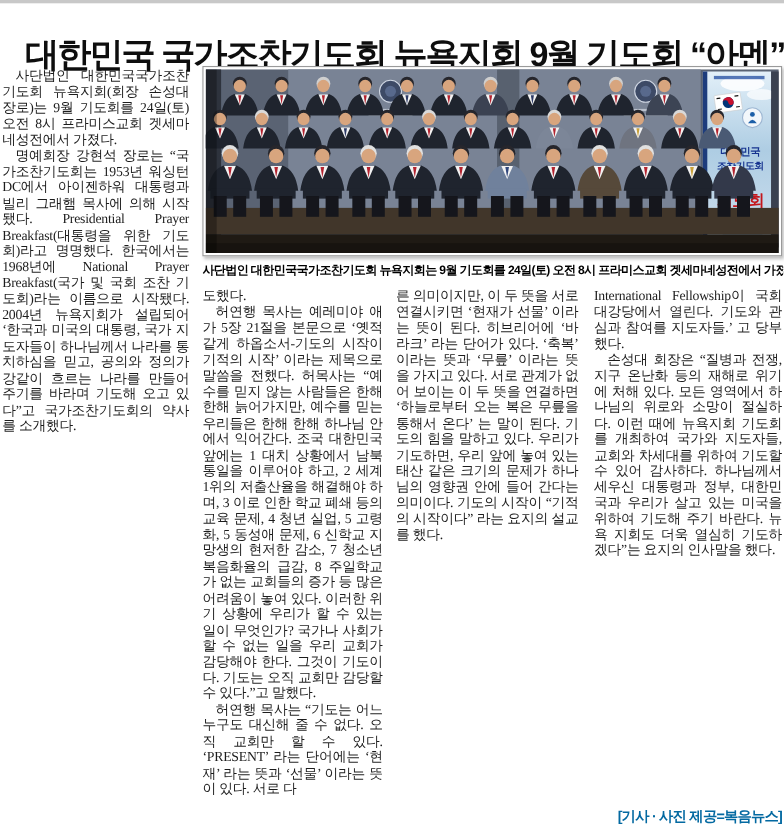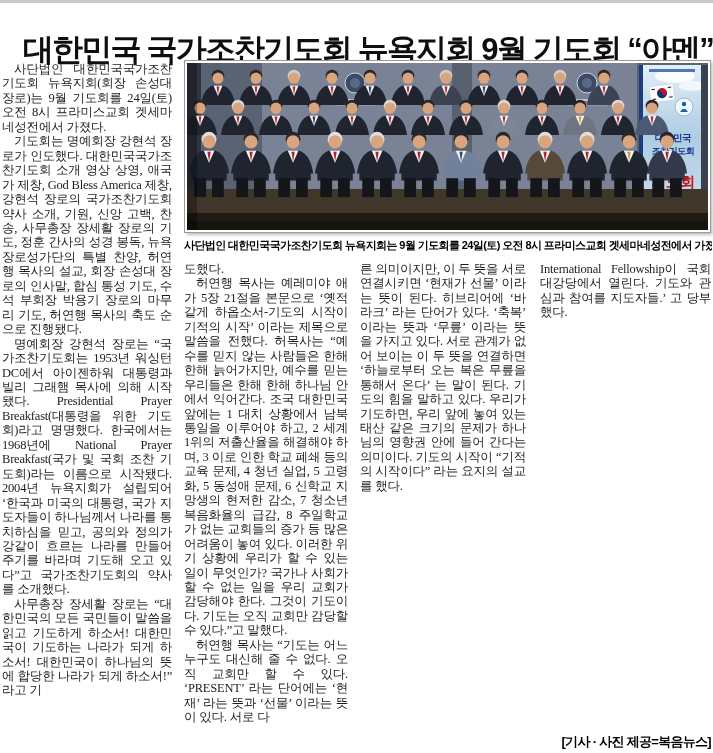--- a/index.html
+++ b/index.html
@@ -17,35 +17,33 @@
   .col2{left:184px;width:164px}
   .col3{left:360px;width:166px}
   .col4{left:540px;width:171px;height:472px}
   .photo-frame{position:absolute;left:184px;top:60px;width:527px;height:173px;margin:0;
                box-sizing:border-box;border:1px solid #9a9a9a;background:#fff;padding:2px;
                box-shadow:1.5px 2px 3px rgba(0,0,0,.25)}
   .photo-frame svg{display:block;width:100%;height:100%}
   .caption{position:absolute;left:184px;top:238px;width:528px;font-family:"Liberation Sans",sans-serif;
            font-weight:bold;font-size:11px;letter-spacing:-0.6px;color:#000;white-space:nowrap;overflow:hidden}
   .credit{position:absolute;right:2px;bottom:2px;font-family:"Liberation Sans",sans-serif;
-          font-weight:bold;font-size:13px;letter-spacing:-0.7px;color:#000000;background:#fff;padding-left:4px}
+          font-weight:bold;font-size:13px;letter-spacing:-0.7px;color:#0369a1;background:#fff;padding-left:4px}
   .banner-text{font-family:"Liberation Sans",sans-serif;font-weight:bold}
 </style>
 </head>
 <body>
 
 <div class="page">
   <div class="toprule"></div>
   <h1 class="headline">대한민국 국가조찬기도회 뉴욕지회 9월 기도회 “아멘”</h1>
 
   <div class="col col1">
       <p class="indent">사단법인 대한민국국가조찬기도회 뉴욕지회(회장 손성대 장로)는 9월 기도회를 24일(토) 오전 8시 프라미스교회 겟세마네성전에서 가졌다.</p>
-      <p class="indent">기도회는 명예회장 강현석 장로가 인도했다. 대한민국국가조찬기도회 소개 영상 상영, 애국가 제창, God Bless America 제창, 강현석 장로의 국가조찬기도회 약사 소개, 기원, 신앙 고백, 찬송, 사무총장 장세활 장로의 기도, 정훈 간사의 성경 봉독, 뉴욕장로성가단의 특별 찬양, 허연행 목사의 설교, 회장 손성대 장로의 인사말, 합심 통성 기도, 수석 부회장 박용기 장로의 마무리 기도, 허연행 목사의 축도 순으로 진행됐다.</p>
       <p class="indent">명예회장 강현석 장로는 “국가조찬기도회는 1953년 워싱턴 DC에서 아이젠하워 대통령과 빌리 그래햄 목사에 의해 시작됐다. Presidential Prayer Breakfast(대통령을 위한 기도회)라고 명명했다. 한국에서는 1968년에 National Prayer Breakfast(국가 및 국회 조찬 기도회)라는 이름으로 시작됐다. 2004년 뉴욕지회가 설립되어 ‘한국과 미국의 대통령, 국가 지도자들이 하나님께서 나라를 통치하심을 믿고, 공의와 정의가 강같이 흐르는 나라를 만들어 주기를 바라며 기도해 오고 있다”고 국가조찬기도회의 약사를 소개했다.</p>
-      <p class="indent">사무총장 장세활 장로는 “대한민국의 모든 국민들이 말씀을 읽고 기도하게 하소서! 대한민국이 기도하는 나라가 되게 하소서! 대한민국이 하나님의 뜻에 합당한 나라가 되게 하소서!” 라고 기</p>
     </div>
 
   <figure class="photo-frame">
     <svg viewBox="0 0 521 167" preserveAspectRatio="none">
       <defs>
         <linearGradient id="sky" x1="0" y1="0" x2="0" y2="1">
           <stop offset="0" stop-color="#e2eff8"></stop>
           <stop offset="0.45" stop-color="#aecde3"></stop>
           <stop offset="1" stop-color="#cfe0ef"></stop>
         </linearGradient>
@@ -170,16 +168,17 @@
   <div class="col col2">
       <p class="">도했다.</p>
       <p class="indent">허연행 목사는 예레미야 애가 5장 21절을 본문으로 ‘옛적같게 하옵소서-기도의 시작이 기적의 시작’ 이라는 제목으로 말씀을 전했다. 허목사는 “예수를 믿지 않는 사람들은 한해 한해 늙어가지만, 예수를 믿는 우리들은 한해 한해 하나님 안에서 익어간다. 조국 대한민국 앞에는 1 대치 상황에서 남북통일을 이루어야 하고, 2 세계 1위의 저출산율을 해결해야 하며, 3 이로 인한 학교 폐쇄 등의 교육 문제, 4 청년 실업, 5 고령화, 5 동성애 문제, 6 신학교 지망생의 현저한 감소, 7 청소년 복음화율의 급감, 8 주일학교가 없는 교회들의 증가 등 많은 어려움이 놓여 있다. 이러한 위기 상황에 우리가 할 수 있는 일이 무엇인가? 국가나 사회가 할 수 없는 일을 우리 교회가 감당해야 한다. 그것이 기도이다. 기도는 오직 교회만 감당할 수 있다.”고 말했다.</p>
       <p class="indent">허연행 목사는 “기도는 어느 누구도 대신해 줄 수 없다. 오직 교회만 할 수 있다. ‘PRESENT’ 라는 단어에는 ‘현재’ 라는 뜻과 ‘선물’ 이라는 뜻이 있다. 서로 다</p>
     </div>
   <div class="col col3">
       <p class="">른 의미이지만, 이 두 뜻을 서로 연결시키면 ‘현재가 선물’ 이라는 뜻이 된다. 히브리어에 ‘바라크’ 라는 단어가 있다. ‘축복’ 이라는 뜻과 ‘무릎’ 이라는 뜻을 가지고 있다. 서로 관계가 없어 보이는 이 두 뜻을 연결하면 ‘하늘로부터 오는 복은 무릎을 통해서 온다’ 는 말이 된다. 기도의 힘을 말하고 있다. 우리가 기도하면, 우리 앞에 놓여 있는 태산 같은 크기의 문제가 하나님의 영향권 안에 들어 간다는 의미이다. 기도의 시작이 “기적의 시작이다” 라는 요지의 설교를 했다.</p>
     </div>
   <div class="col col4">
       <p class="">International Fellowship이 국회 대강당에서 열린다. 기도와 관심과 참여를 지도자들.’ 고 당부했다.</p>
+      <p class="indent">손성대 회장은 “질병과 전쟁, 지구 온난화 등의 재해로 위기에 처해 있다. 모든 영역에서 하나님의 위로와 소망이 절실하다. 이런 때에 뉴욕지회 기도회를 개최하여 국가와 지도자들, 교회와 차세대를 위하여 기도할 수 있어 감사하다. 하나님께서 세우신 대통령과 정부, 대한민국과 우리가 살고 있는 미국을 위하여 기도해 주기 바란다. 뉴욕 지회도 더욱 열심히 기도하겠다”는 요지의 인사말을 했다.</p>
     </div>
 
   <div class="credit">[기사 · 사진 제공=복음뉴스]</div>
 </div>
 
 </body></html>

